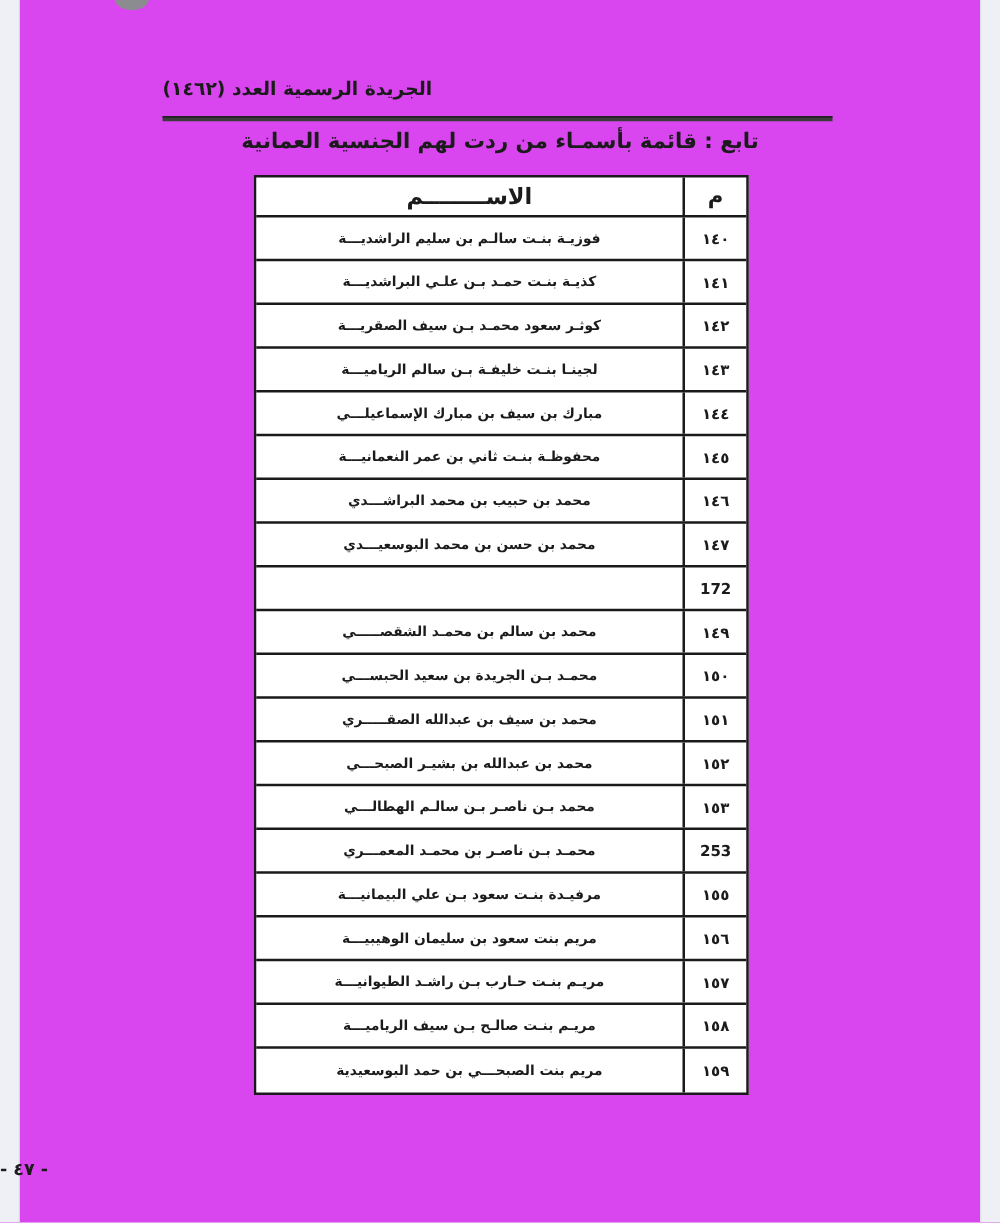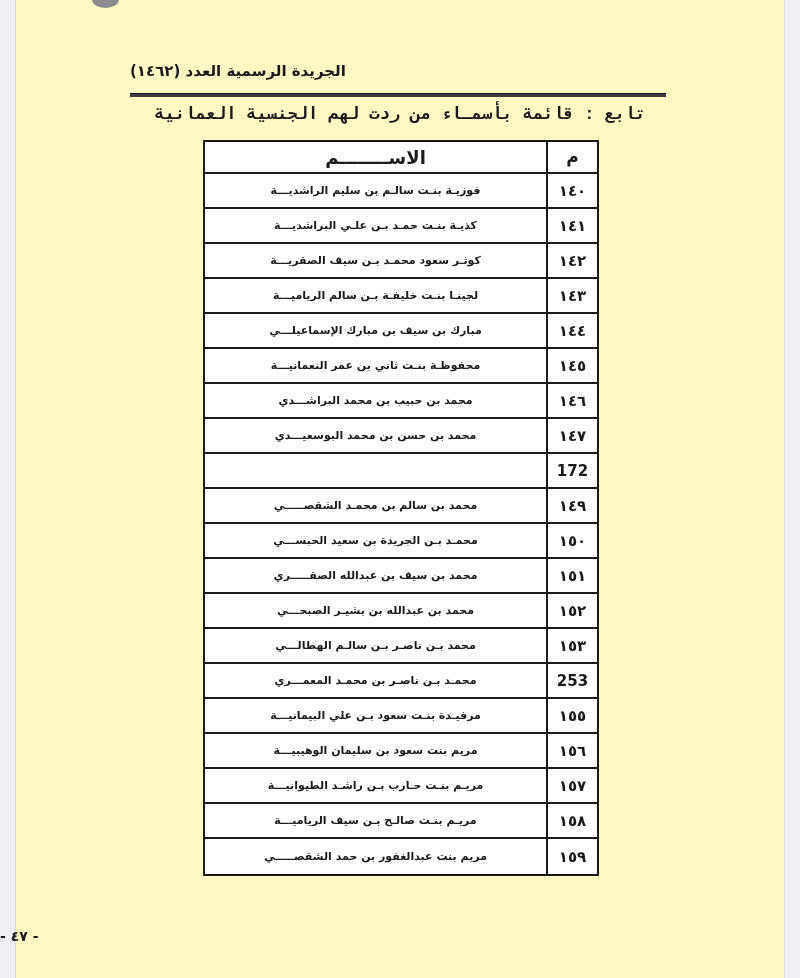--- a/index.html
+++ b/index.html
@@ -1,19 +1,19 @@
 <!DOCTYPE html>
 <html lang="ar"><head>
 <meta charset="utf-8">
 <style>
   html,body{margin:0;padding:0;background:#e9eaef;}
   .canvas{
     position:relative;
     width:800px;height:978px;
-    background:#fef9c3;
+    background:#d946ef;
     overflow:hidden;
     font-family:"DejaVu Sans", sans-serif;
     color:#1b1b1b;
   }
   .edge-strip{
     position:absolute;top:0;height:100%;width:15px;
     background:#eef0f5;
   }
   .edge-strip.left{left:0;border-right:1px solid #d7d8df;}
   .edge-strip.right{right:0;border-left:1px solid #dddee4;}
@@ -31,21 +31,20 @@
   .header-rule{
     position:absolute;top:93px;left:130px;
     width:536px;height:3px;
     background:#3c3c3c;border-top:1px solid #151515;
   }
   .doc-title{
     position:absolute;top:103px;left:0;width:100%;
     text-align:center;direction:rtl;
     font-size:17px;font-weight:bold;
     letter-spacing:0;
-    font-family:Liberation Mono, monospace;
   }
   .names-table{
     position:absolute;top:140px;left:203px;
     width:396px;
     direction:rtl;
     border:2.5px solid #1a1a1a;
     box-sizing:border-box;
     background:#fff;
   }
   .trow{
@@ -53,21 +52,21 @@
     border-bottom:2px solid #1a1a1a;
     height:35px;
     box-sizing:border-box;
   }
   .trow:last-child{border-bottom:none;}
   .trow.head{height:32px;}
   .cell-serial{
     width:51px;flex:0 0 51px;
     border-left:2px solid #1a1a1a;
     display:flex;align-items:center;justify-content:center;
-    font-weight:bold;font-size:15px;
+    font-weight:bold;font-size:12px;
     box-sizing:border-box;
   }
   .cell-name{
     flex:1;
     display:flex;align-items:center;justify-content:center;
     font-weight:bold;font-size:11px;
     white-space:nowrap;overflow:hidden;
     box-sizing:border-box;
   }
   .trow.head .cell-name{font-size:18px;text-align:right;}
@@ -188,20 +187,20 @@
       <div class="cell-name">مريـم بنـت حـارب بـن راشـد الطيوانيـــة</div>
     </div>
 
     <div class="trow">
       <div class="cell-serial">١٥٨</div>
       <div class="cell-name">مريـم بنـت صالـح بـن سيف الرياميـــة</div>
     </div>
 
     <div class="trow">
       <div class="cell-serial">١٥٩</div>
-      <div class="cell-name">مريم بنت عبدالغفور بن حمد الشقصـــــي</div>
+      <div class="cell-name">مريم بنت الصبحـــي بن حمد البوسعيدية</div>
     </div>
   </div>
   </div>
 
   <div class="page-number">- ٤٧ -</div>
 
 </div>
 
 </body></html>

